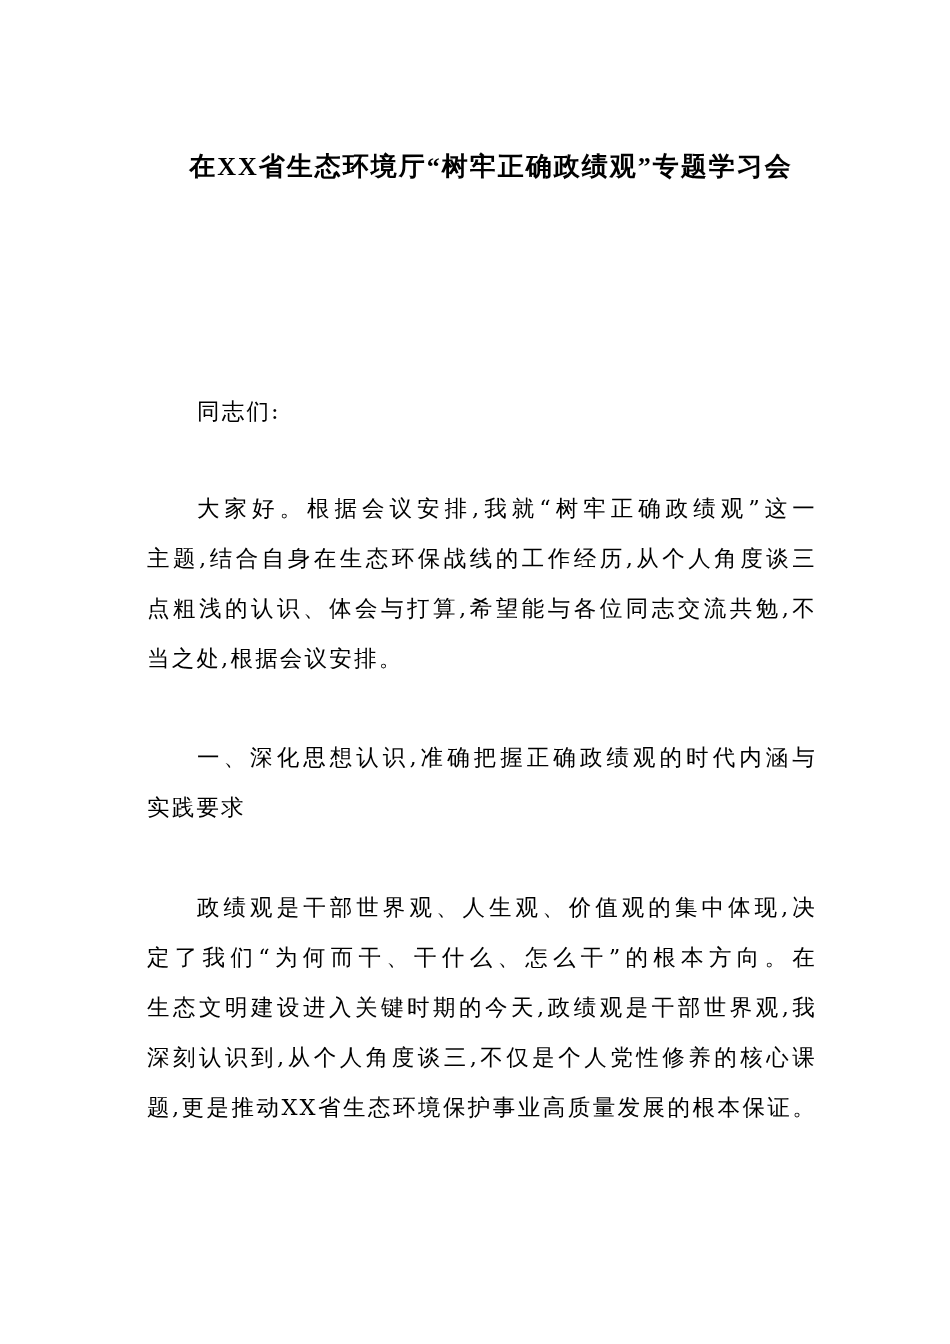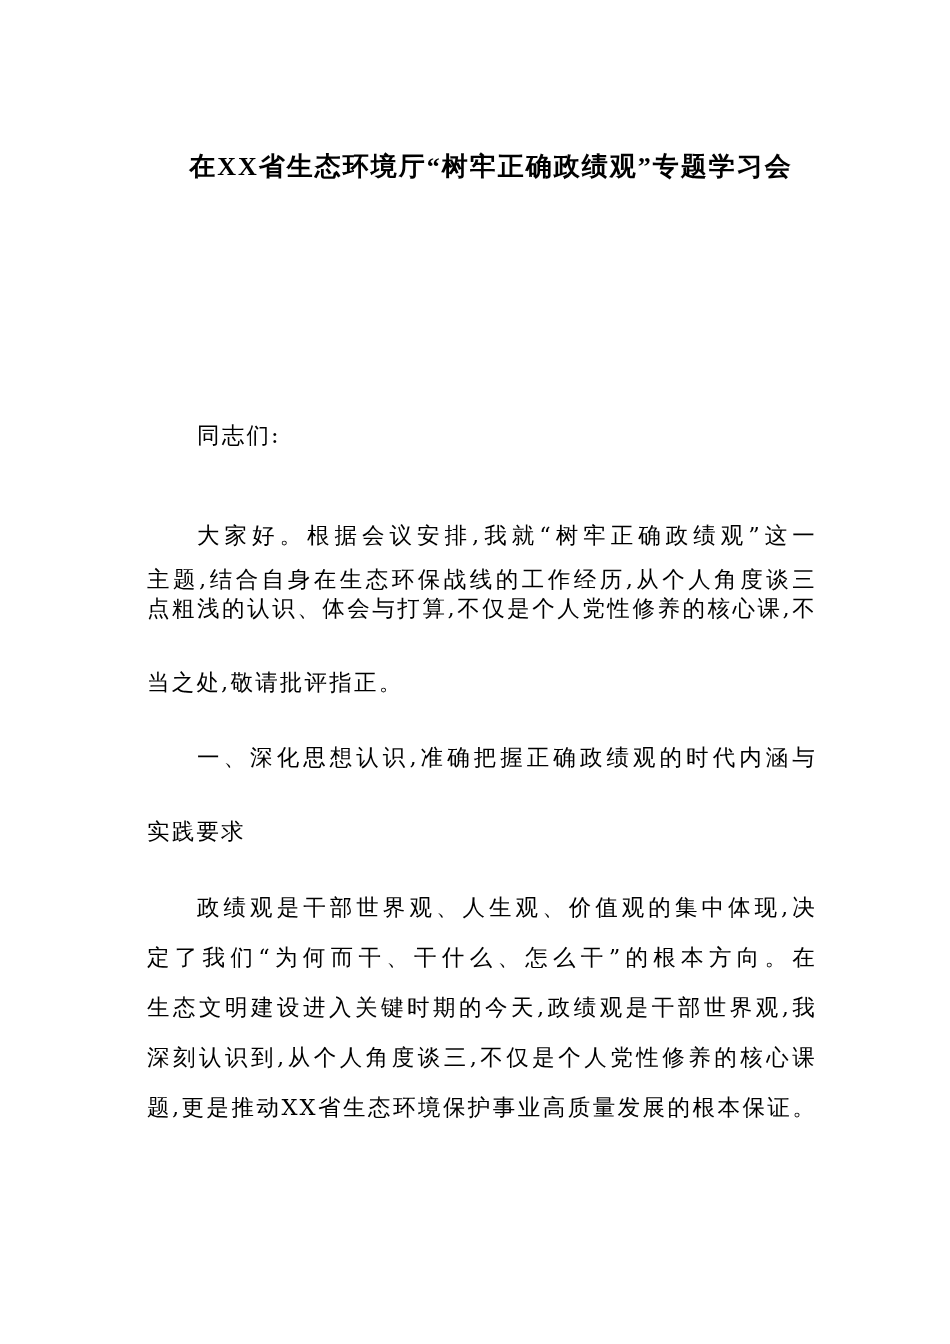--- a/index.html
+++ b/index.html
@@ -12,35 +12,35 @@
   }
   .t1 { top: 149px; }
   .t2 { top: 273px; }
   .line {
     position: absolute; left: 147px; width: 670px;
     font-family: "DejaVu Serif", "Liberation Serif", serif;
     font-size: 22.5px; line-height: 30px; white-space: nowrap;
     letter-spacing: 2.2px; text-align: justify; text-align-last: justify;
   }
   .line.indent { left: 197px; width: 620px; }
-  .line.last { text-align-last: left; margin-top: 24px; }
+  .line.last { text-align-last: left; }
 </style>
 </head>
 <body>
 
 <div class="page">
   <div class="title-line t1">在XX省生态环境厅“树牢正确政绩观”专题学习会</div>
 
   <div class="line indent last" style="top:396px">同志们:</div>
 
   <div>
-    <div class="line indent" style="top:520px">大家好。根据会议安排,我就“树牢正确政绩观”这一</div>
-    <div class="line" style="top:564px">主题,结合自身在生态环保战线的工作经历,从个人角度谈三</div>
-    <div class="line" style="top:593px">点粗浅的认识、体会与打算,不仅是个人党性修养的核心课,不</div>
-    <div class="line last" style="top:643px">当之处,敬请批评指正。</div>
+    <div class="line indent" style="top:493px">大家好。根据会议安排,我就“树牢正确政绩观”这一</div>
+    <div class="line" style="top:543px">主题,结合自身在生态环保战线的工作经历,从个人角度谈三</div>
+    <div class="line" style="top:593px">点粗浅的认识、体会与打算,希望能与各位同志交流共勉,不</div>
+    <div class="line last" style="top:643px">当之处,根据会议安排。</div>
   </div>
 
   <div>
     <div class="line indent" style="top:742px">一、深化思想认识,准确把握正确政绩观的时代内涵与</div>
     <div class="line last" style="top:792px">实践要求</div>
   </div>
 
   <div>
     <div class="line indent" style="top:892px">政绩观是干部世界观、人生观、价值观的集中体现,决</div>
     <div class="line" style="top:942px">定了我们“为何而干、干什么、怎么干”的根本方向。在</div>

